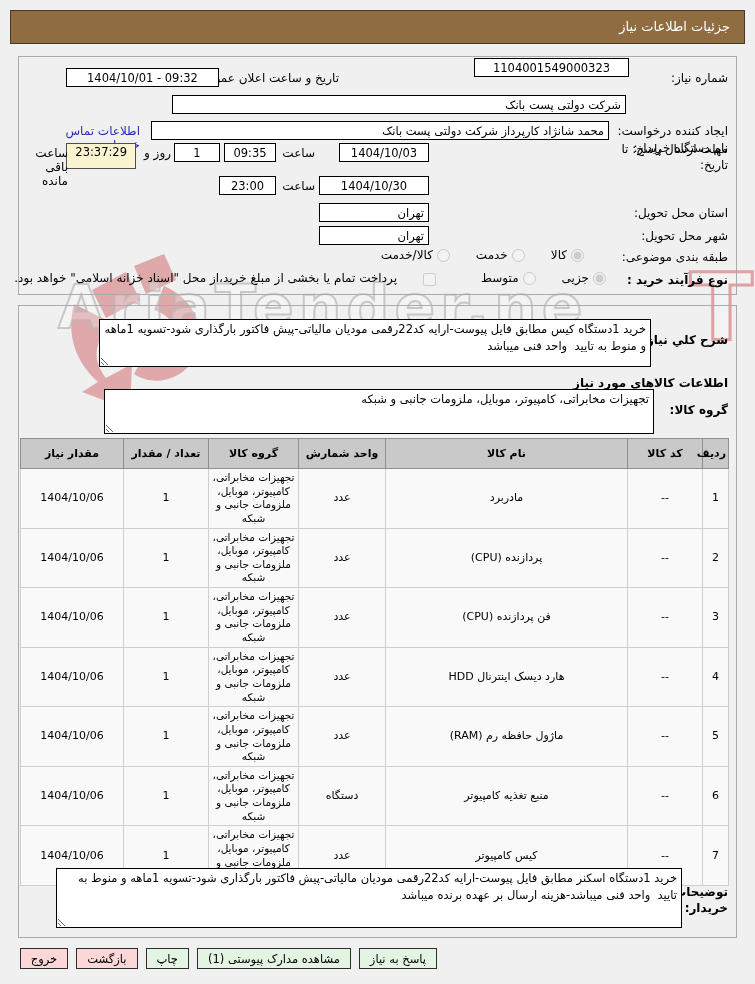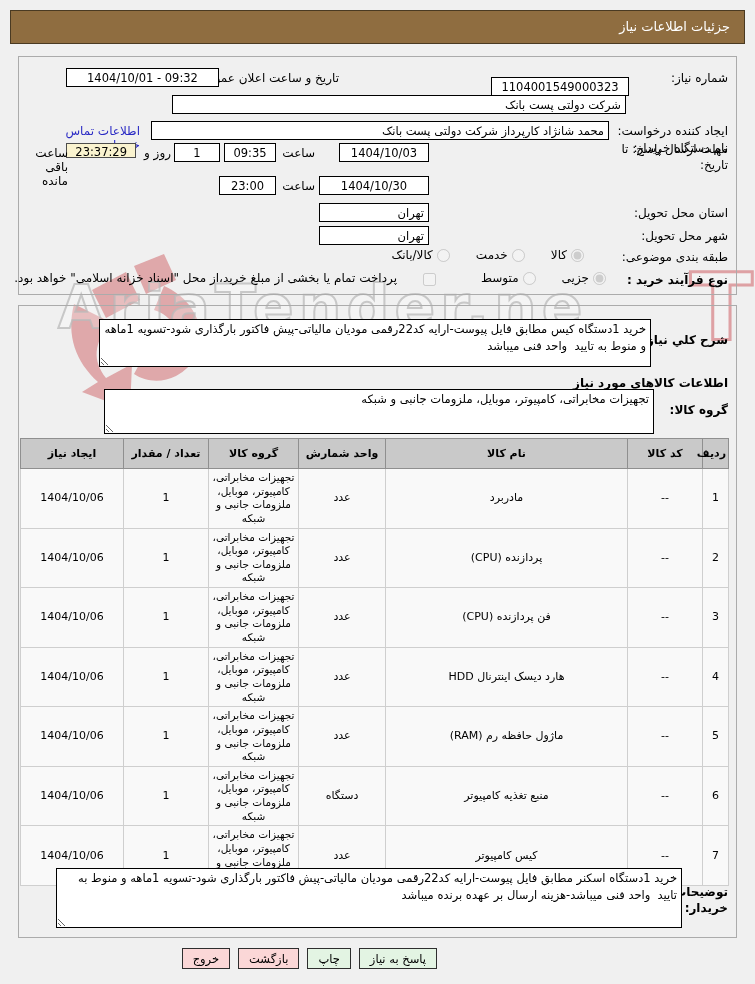--- a/index.html
+++ b/index.html
@@ -26,21 +26,21 @@
   .field {
     position:absolute; border:1px solid #000; background:#fff; height:19px;
     font-family:"DejaVu Sans", sans-serif; font-size:11.5px; padding:0 4px; z-index:3;
     direction:rtl;
   }
   .center { text-align:center; direction:ltr; }
   .link { color:#2a2ac4; cursor:pointer; text-decoration:none; z-index:3; position:absolute; }
   .unit { position:absolute; z-index:3; }
   .countdown {
     position:absolute; z-index:3; background:#faf3cf; border:1px solid #4d4d4d;
-    height:15px; line-height:17px; padding:0 8px; direction:ltr; font-size:11.5px;
+    height:26px; line-height:17px; padding:0 8px; direction:ltr; font-size:11.5px;
   }
   .radio-row { position:absolute; display:flex; align-items:center; gap:26px; z-index:3; }
   .radio-item { display:flex; align-items:center; gap:4px; white-space:nowrap; }
   .radio-item input { margin:0; }
   .chk-item { display:flex; align-items:flex-start; }
   textarea.box-input {
     position:absolute; border:1px solid #000; background:#fff; z-index:3;
     font-family:"DejaVu Sans", sans-serif; font-size:11.5px; padding:1px 4px;
     direction:rtl; line-height:1.5; overflow:hidden;
   }
@@ -94,21 +94,21 @@
   </svg>
   <div id="wm-text">AriaTender.ne</div>
   <div id="wm-end">T</div>
 </div>
 
 <div class="titlebar">جزئیات اطلاعات نیاز</div>
 
 <div class="groupbox" id="box-main">
 
   <span class="lbl" style="top:14px; right:8px;">شماره نیاز:</span>
-  <input class="field center" style="top: 20px; right: 107px; width: 138px;" readonly="" value="1104001549000323">
+  <input class="field center" style="top: 1px; right: 107px; width: 155px;" readonly="" value="1104001549000323">
   <span class="lbl" style="top:14px; right:397px;">تاریخ و ساعت اعلان عمومی:</span>
   <input class="field center" style="top: 11px; right: 517px; width: 153px;" readonly="" value="1404/10/01 - 09:32">
 
   <span class="lbl" style="top:41px; right:8px;margin-top:43px;">نام دستگاه خریدار:</span>
   <input class="field" style="top: 38px; right: 110px; width: 454px;" readonly="" value="شرکت دولتی پست بانک">
 
   <span class="lbl" style="top:67px; right:8px;">ایجاد کننده درخواست:</span>
   <input class="field" style="top: 64px; right: 127px; width: 458px;" readonly="" value="محمد شانژاد کارپرداز شرکت دولتی پست بانک">
   <a class="link" style="top:67px; right:596px;margin-left:25px;">اطلاعات تماس خریدار</a>
 
@@ -136,21 +136,21 @@
       <label class="radio-item">
         <input type="radio" name="classification" disabled="" checked="" style="">
         <span>کالا</span>
       </label>
       <label class="radio-item">
         <input type="radio" name="classification" disabled="" style="">
         <span>خدمت</span>
       </label>
       <label class="radio-item">
         <input type="radio" name="classification" disabled="" style="">
-        <span>کالا/بانک</span>
+        <span>کالا/خدمت</span>
       </label>
     </div>
 
   <span class="lbl" style="top:216px; right:8px;font-weight:bold;">نوع فرآیند خرید :</span>
   <div class="radio-row" id="proc-radios" style="top:214px; right:130px;">
       <label class="radio-item">
         <input type="radio" name="process-type" disabled="" checked="" style="">
         <span>جزیی</span>
       </label>
       <label class="radio-item">
@@ -184,21 +184,21 @@
         <col style="width:103px">
     </colgroup>
     <thead>
         <tr id="goods-head-row">
           <th>ردیف</th>
           <th>کد کالا</th>
           <th>نام کالا</th>
           <th>واحد شمارش</th>
           <th>گروه کالا</th>
           <th>تعداد / مقدار</th>
-          <th>ایجاد نیاز</th>
+          <th>مقدار نیاز</th>
         </tr>
       </thead>
     <tbody id="goods-body">
         <tr>
           <td>1</td>
           <td>--</td>
           <td>مادربرد</td>
           <td>عدد</td>
           <td class="group-col">تجهیزات مخابراتی، کامپیوتر، موبایل، ملزومات جانبی و شبکه</td>
           <td>1</td>
@@ -260,16 +260,17 @@
         </tr>
       </tbody>
   </table>
 
   <span class="lbl lbl2 bold" style="top:578px; right:8px; width:60px;">توضیحات خریدار:</span>
   <textarea class="box-input" style="top: 562px; right: 54px; width: 626px; height: 60px;" readonly="">خرید 1دستگاه اسکنر مطابق فایل پیوست-ارایه کد22رقمی مودیان مالیاتی-پیش فاکتور بارگذاری شود-تسویه 1ماهه و منوط به تایید  واحد فنی میباشد-هزینه ارسال بر عهده برنده میباشد</textarea>
 </div>
 
 <div id="button-bar">
     <button class="btn green">پاسخ به نیاز</button>
+    <button class="btn green">مشاهده مدارک پیوستی (1)</button>
     <button class="btn green">چاپ</button>
     <button class="btn pink">بازگشت</button>
     <button class="btn pink">خروج</button>
   </div>
 
 </body></html>

